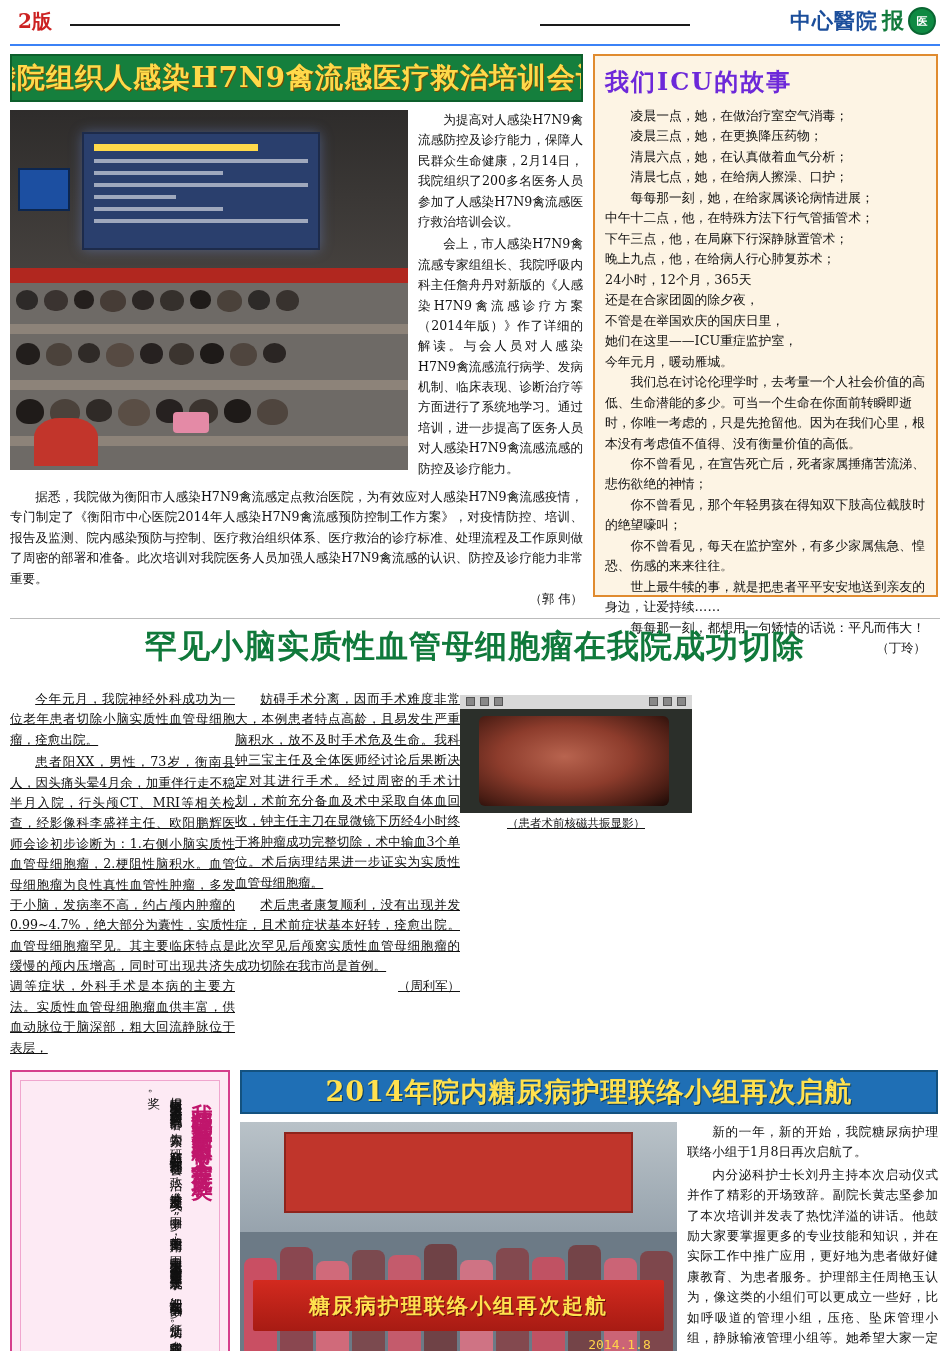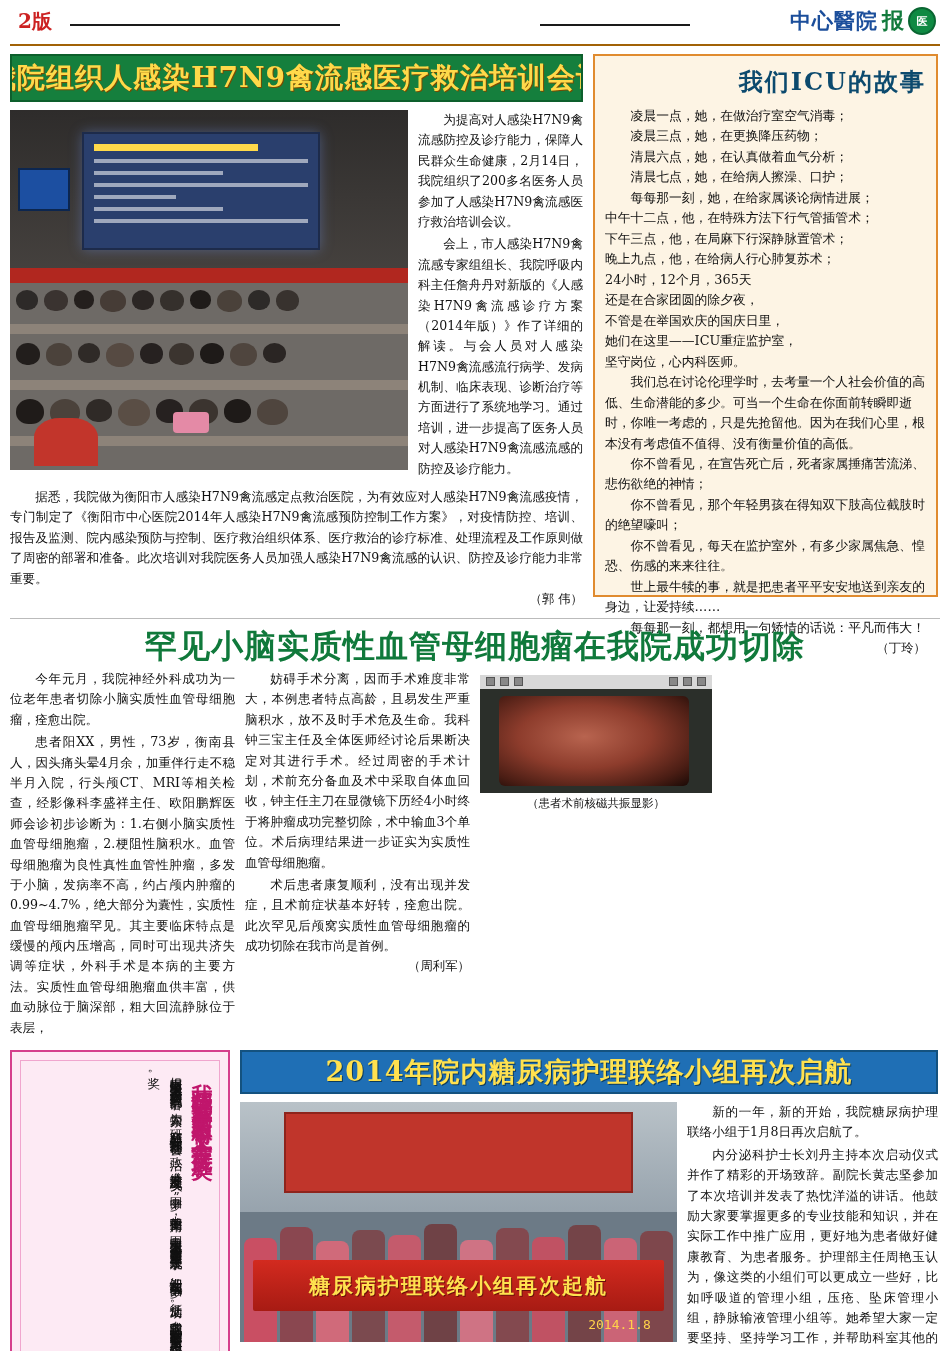--- a/index.html
+++ b/index.html
@@ -8,21 +8,21 @@
     width: 950px; height: 1351px;
     background: #ffffff;
     font-family: "DejaVu Sans", "Liberation Sans", sans-serif;
     color: #111;
     position: relative;
     overflow: hidden;
   }
   .page { position:relative; width:950px; height:1351px; padding: 6px 10px 0 10px; }
 
   
-  .masthead { position:relative; height:40px; border-bottom:2px solid #a16207; }
+  .masthead { position:relative; height:40px; border-bottom:2px solid #3b82f6; }
   .pagenum {
     position:absolute; left:8px; top:2px;
     font-size:20px; color:#c22; font-weight:bold;
     font-family:"DejaVu Serif","Liberation Serif",serif;
   }
   .masthead-title {
     position:absolute; left:0; right:0; top:2px; text-align:center;
     font-size:26px; font-weight:bold; letter-spacing:10px;
     font-family:"DejaVu Serif","Liberation Serif",serif;
     color:#111;
@@ -119,40 +119,40 @@
   }
 
   .art1-text { width:165px; }
 
   
   .icu-box {
     border:2px solid #e08b2f; background:#fdf4e4; padding:8px 10px 6px 10px;
     height:543px;
   }
   .icu-title {
-    text-align:right; font-size:24px; font-weight:bold; color:#0c4a6e;
+    text-align:left; font-size:24px; font-weight:bold; color:#6d28d9;
     font-family:"DejaVu Serif","Liberation Serif",serif; letter-spacing:2px;
     margin:2px 0 8px 0;
   }
   .icu-line {
     font-size:12.8px; line-height:1.6; font-family:"DejaVu Serif","Liberation Serif",serif;
     text-indent:2em; margin:0;
   }
   .icu-line.noindent { text-indent:0; }
 
   
   .headline2 {
     margin-top:10px; text-align:center;
     font-size:32px; font-weight:bold; color:#10793b;
     font-family:"DejaVu Serif","Liberation Serif",serif;
     letter-spacing:1px;
     border-top:1px solid #bbb; padding-top:6px;
   }
 
-  .art2 { display:flex; gap:10px; margin-top:0; }
+  .art2 { display:flex; margin-top:20px;text-decoration:underline; }
   .art2 .col { width:225px; }
   .art2 .imgcol { width:232px; }
 
   .mri {
     width:232px; height:150px; background:#0a0a0a; position:relative; overflow:hidden;
   }
   .mri .skull {
     position:absolute; left:50%; top:52%; transform:translate(-50%,-50%);
     width:62%; height:74%; border-radius:50%;
     background:radial-gradient(ellipse at 50% 45%, #d8d8d8 0%, #8e8e8e 45%, #4a4a4a 70%, #151515 100%);
@@ -333,21 +333,21 @@
         <p class="icu-line">清晨六点，她，在认真做着血气分析；</p>
         <p class="icu-line">清晨七点，她，在给病人擦澡、口护；</p>
         <p class="icu-line">每每那一刻，她，在给家属谈论病情进展；</p>
         <p class="icu-line noindent">中午十二点，他，在特殊方法下行气管插管术；</p>
         <p class="icu-line noindent">下午三点，他，在局麻下行深静脉置管术；</p>
         <p class="icu-line noindent">晚上九点，他，在给病人行心肺复苏术；</p>
         <p class="icu-line noindent">24小时，12个月，365天</p>
         <p class="icu-line noindent">还是在合家团圆的除夕夜，</p>
         <p class="icu-line noindent">不管是在举国欢庆的国庆日里，</p>
         <p class="icu-line noindent">她们在这里——ICU重症监护室，</p>
-        <p class="icu-line noindent">坚守岗位，心内科医师。</p>
+        <p class="icu-line noindent">今年元月，暖动雁城。</p>
         <p class="icu-line">我们总在讨论伦理学时，去考量一个人社会价值的高低、生命潜能的多少。可当一个生命在你面前转瞬即逝时，你唯一考虑的，只是先抢留他。因为在我们心里，根本没有考虑值不值得、没有衡量价值的高低。</p>
         <p class="icu-line">你不曾看见，在宣告死亡后，死者家属捶痛苦流涕、悲伤欲绝的神情；</p>
         <p class="icu-line">你不曾看见，那个年轻男孩在得知双下肢高位截肢时的绝望嚎叫；</p>
         <p class="icu-line">你不曾看见，每天在监护室外，有多少家属焦急、惶恐、伤感的来来往往。</p>
         <p class="icu-line">世上最牛犊的事，就是把患者平平安安地送到亲友的身边，让爱持续……</p>
         <p class="icu-line">每每那一刻，都想用一句矫情的话说：平凡而伟大！</p>
         <div class="byline">（丁玲）</div>
       </div>
     </div>
   </div>

